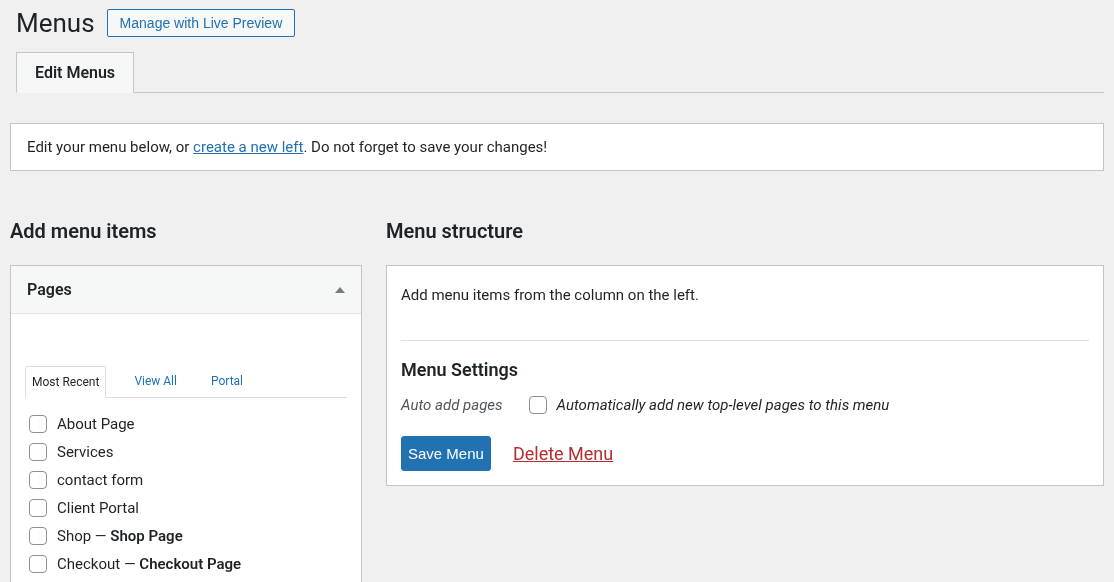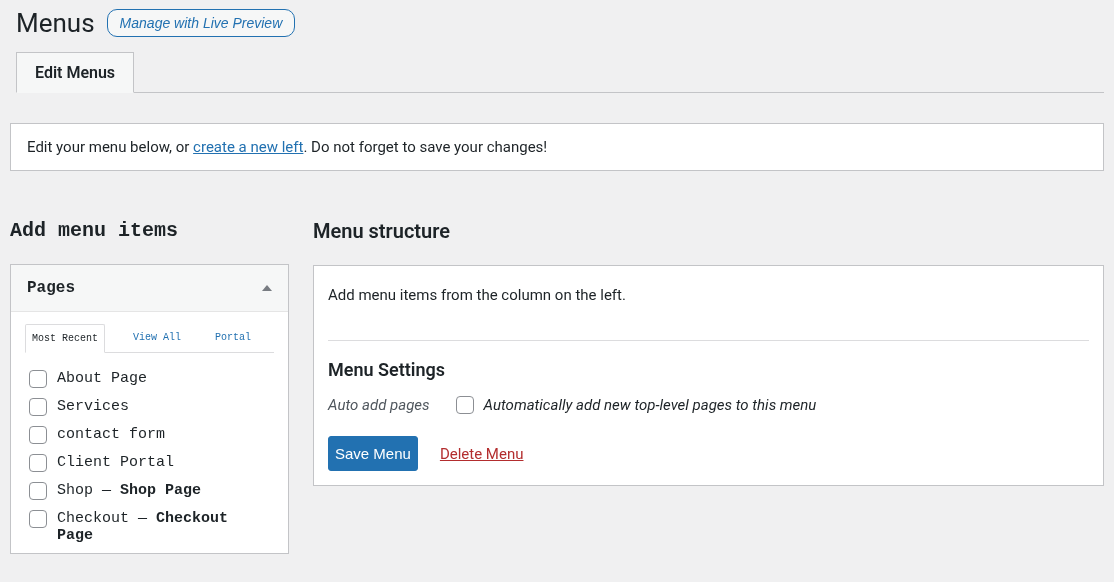--- a/index.html
+++ b/index.html
@@ -20,23 +20,22 @@
       font-size: 26px;
       font-weight: 400;
       color: #1d2327;
     }
     .btn-outline {
       border: 1px solid #2271b1;
       background: #f6f7f7;
       color: #2271b1;
       padding: 5px 12px;
       font-size: 14px;
-      border-radius: 10px;
-      cursor: pointer;
-      font-style: italic;
+      border-radius: 2px;
+      cursor: pointer;
     }
     .tabs-wrap {
       border-bottom: 1px solid #c3c4c7;
       display: flex;
       margin-left: 6px;
     }
     .tab {
       background: #f6f7f7;
       border: 1px solid #c3c4c7;
       border-bottom: 1px solid #f6f7f7;
@@ -52,21 +51,21 @@
       padding: 14px 16px;
       margin: 30px 0 0 0;
       font-size: 15px;
     }
     .notice a { color: #2271b1; text-decoration: underline; }
     .cols {
       display: flex;
       gap: 24px;
       margin-top: 48px;
     }
-    .col-left { width: 279px; flex: none; font-family: Liberation Mono, monospace; }
+    .col-left { width: 352px; flex: none; }
     .col-right { flex: 1; }
     h3.section-heading {
       font-size: 20px;
       font-weight: 600;
       margin-bottom: 22px;
     }
     .accordion {
       border: 1px solid #c3c4c7;
       background: #fff;
     }
@@ -89,23 +88,24 @@
     }
     .accordion-body { padding: 12px 14px 4px 14px; }
     .subtabs {
       border-bottom: 1px solid #dcdcde;
       display: flex;
       gap: 22px;
       margin-bottom: 12px;
     }
     .subtab {
       padding: 8px 6px;
-      font-size: 10px;
+      font-size: 12px;
       color: #2271b1;
       cursor: pointer;
+      margin-top: 40px;
     }
     .subtab.active {
       color: #1d2327;
       background: #fff;
       border: 1px solid #dcdcde;
       border-bottom: 1px solid #fff;
       margin-bottom: -1px;
       border-radius: 2px 2px 0 0;
     }
     .page-item {
@@ -167,21 +167,21 @@
       border: 1px solid #2271b1;
       padding: 8px 6px;
       font-size: 15px;
       border-radius: 3px;
       cursor: pointer;
     }
     .delete-link {
       color: #b32d2e;
       text-decoration: underline;
       cursor: pointer;
-      font-size: 15px;
+      font-size: 18px;
     }
   </style>
 </head>
 <body>
 
 <div class="header-row">
   <h1 class="page-title">Menus</h1>
   <button class="btn-outline">Manage with Live Preview</button>
 </div>
 

